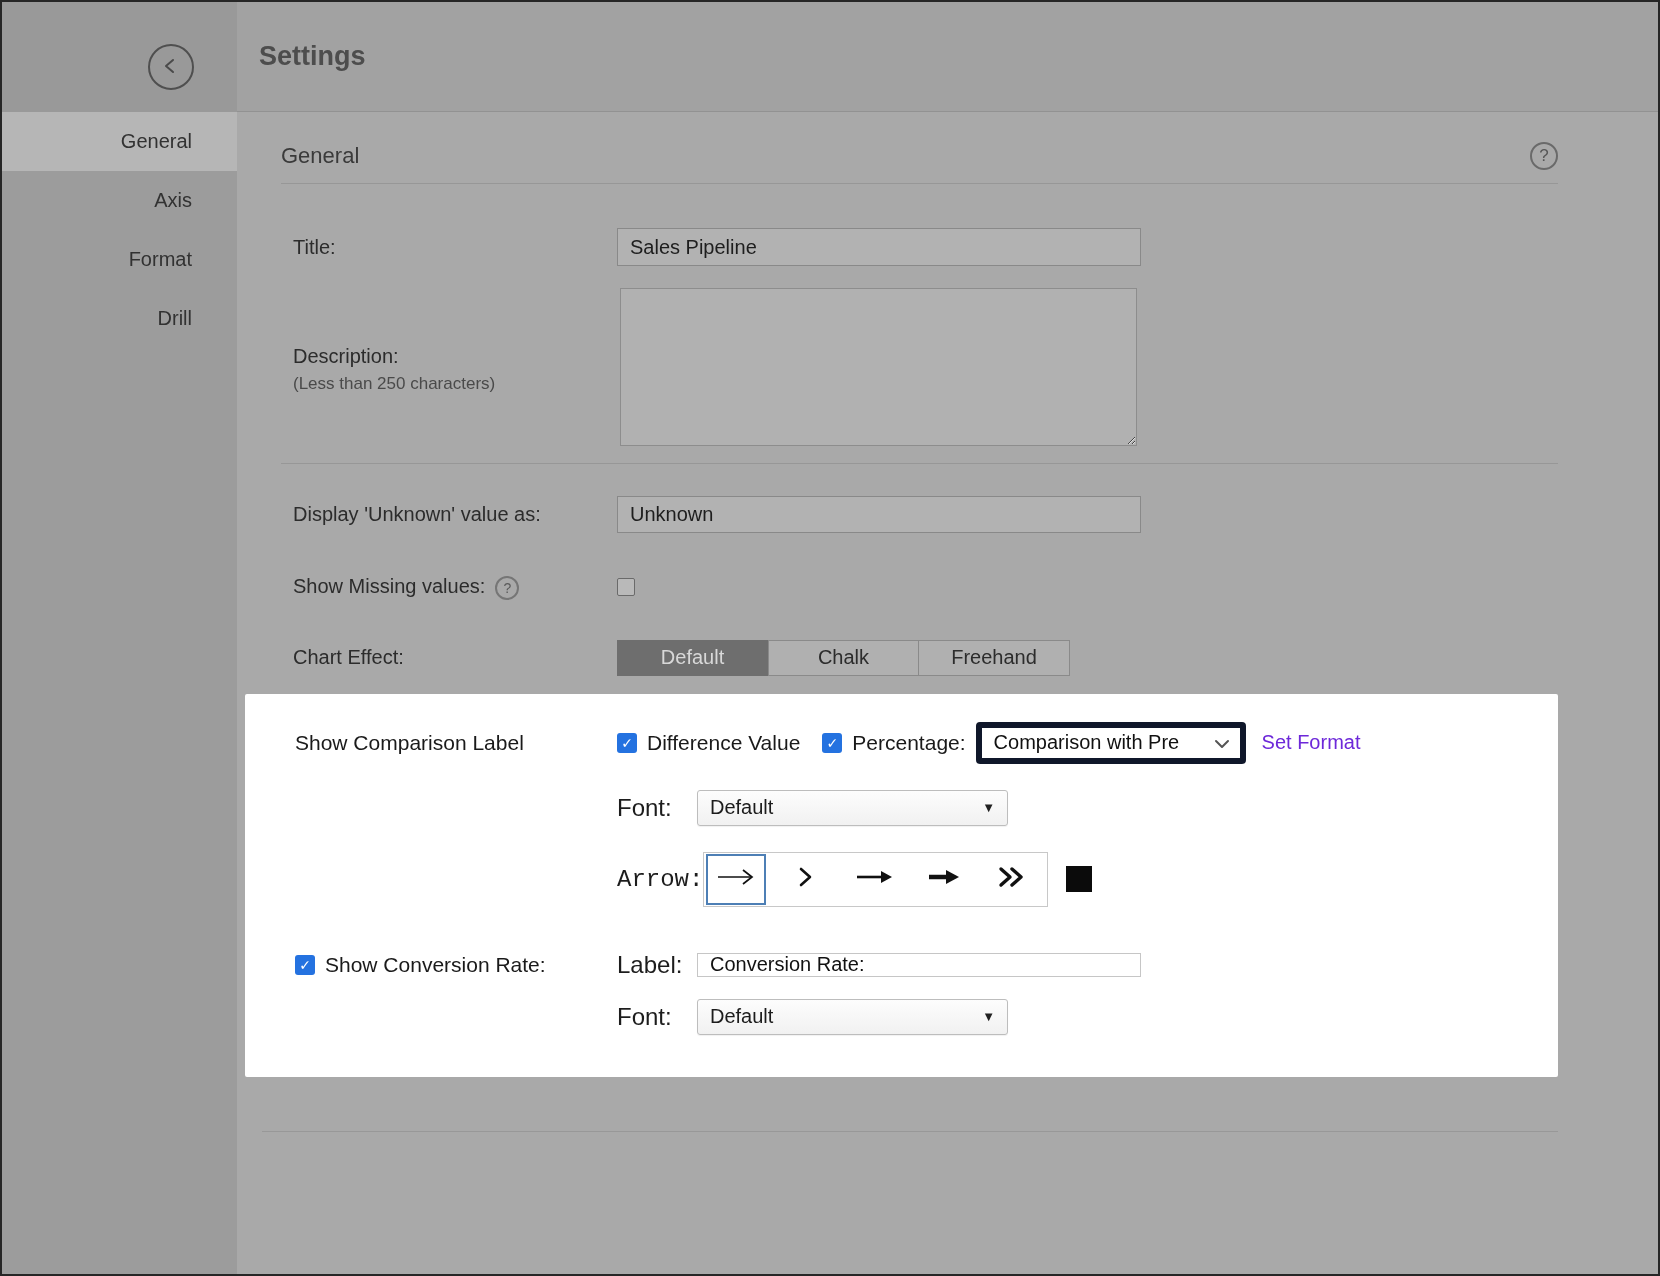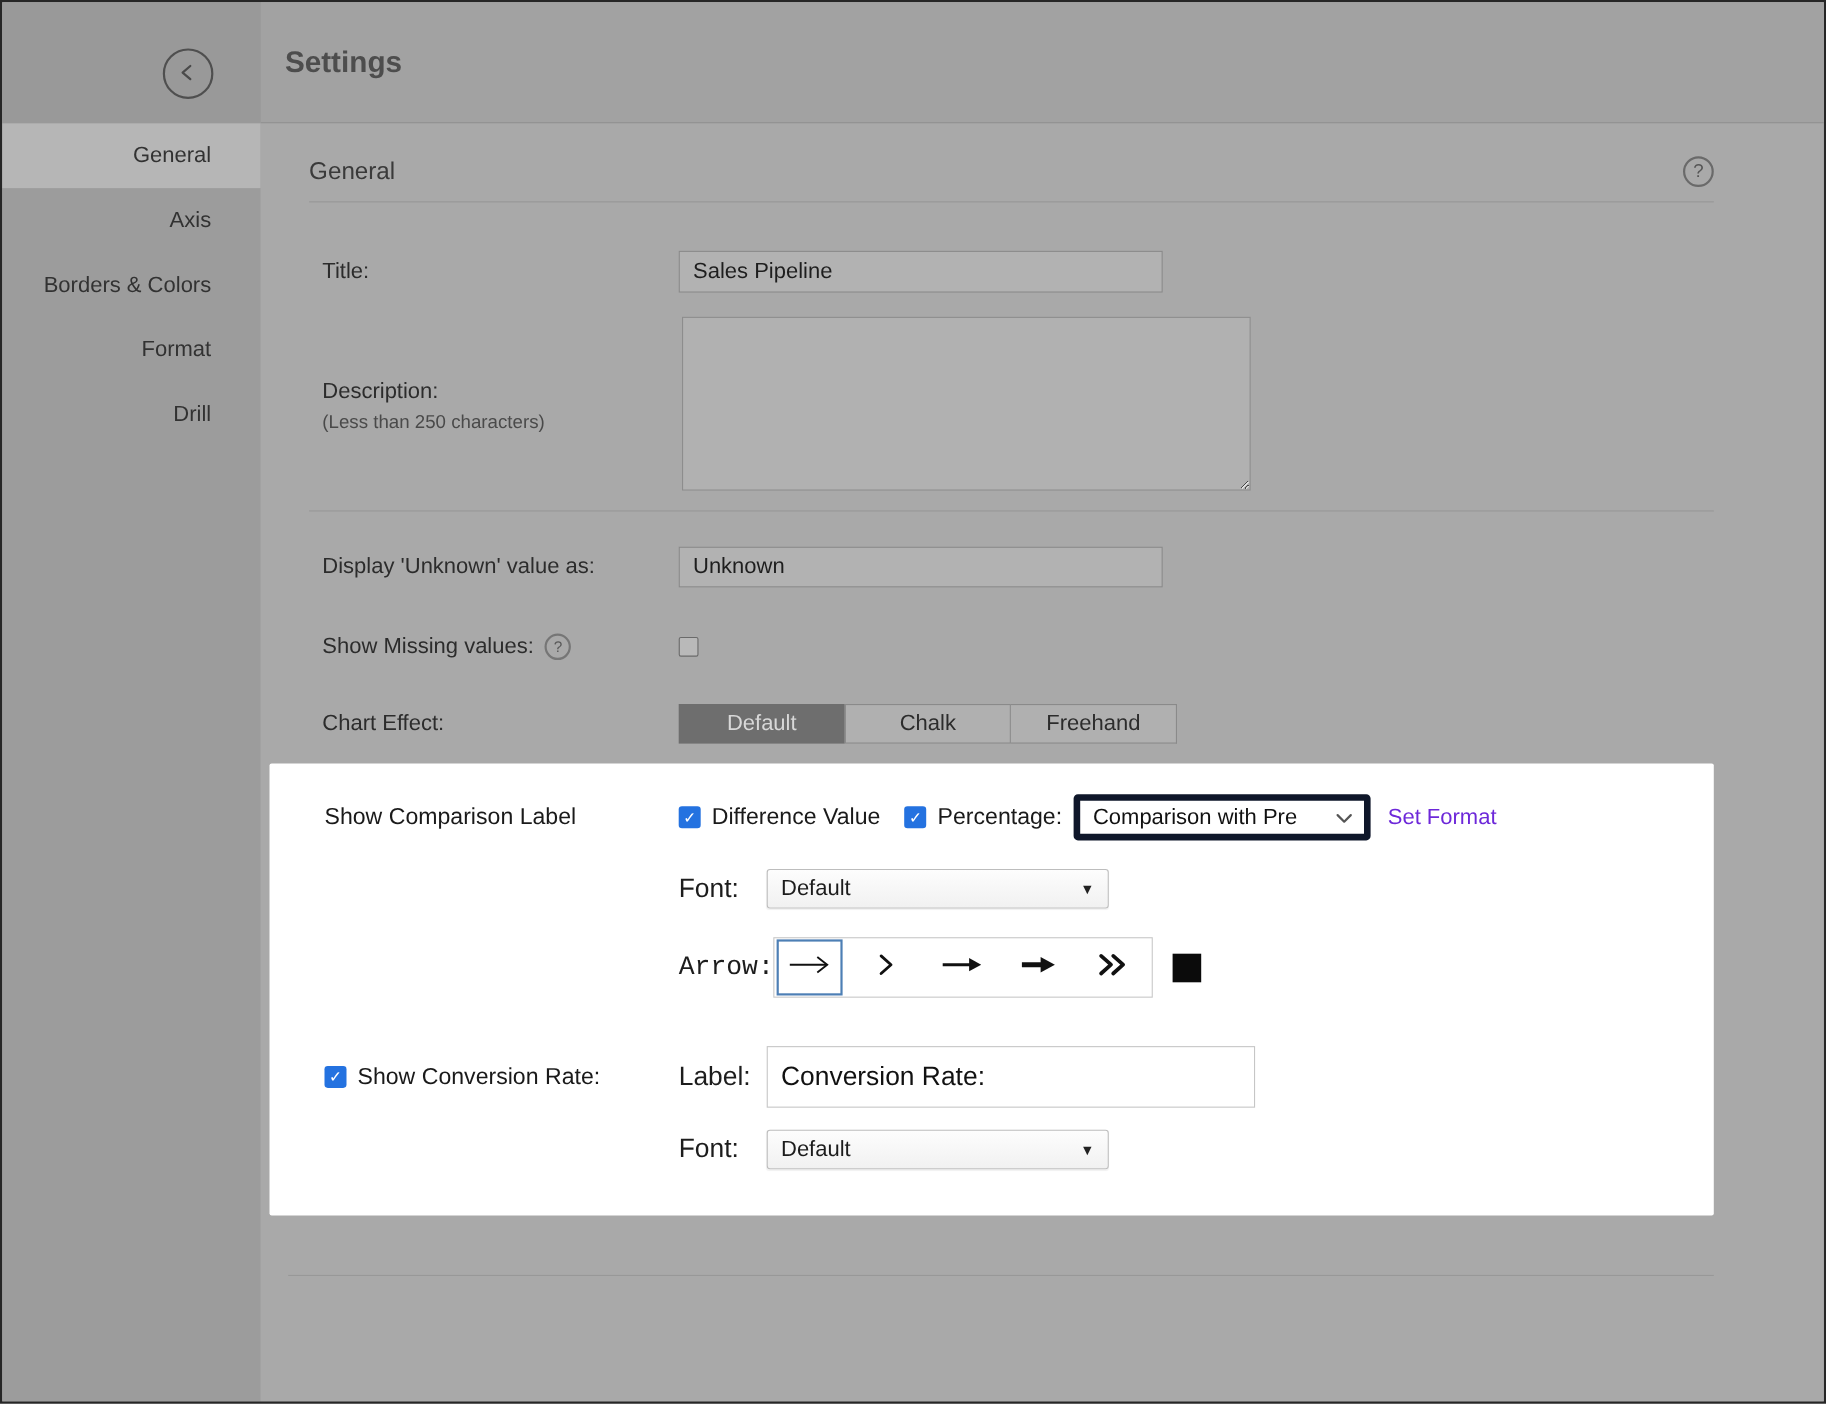--- a/index.html
+++ b/index.html
@@ -28,21 +28,21 @@
   .section-head { display:flex; align-items:center; justify-content:space-between; margin-top:30px; }
   .section-title { font-size:22px; color:#3a3a3a; }
   .help-circle { width:28px; height:28px; border-radius:50%; border:2px solid #6a6a6a;
                  color:#565656; font-size:17px; display:flex; align-items:center; justify-content:center; }
   .section-line { height:1px; background:#979797; margin-top:13px; }
 
   .row { display:grid; grid-template-columns:324px 1fr; margin-left:12px; align-items:center; }
   .dim-label { font-size:20px; color:#2c2c2c; }
   .dim-hint { font-size:17px; color:#4a4a4a; margin-top:6px; }
 
-  .dim-input { width:440px; height:38px; background:#b2b2b2; border:1px solid #898989;
+  .dim-input { width:524px; height:38px; background:#b2b2b2; border:1px solid #898989;
                color:#1e1e1e; font-size:20px; padding:0 12px; font-family:inherit; }
   .dim-textarea { width:517px; height:158px; background:#b1b1b1; border:1px solid #8d8d8d;
                   resize:both; font-family:inherit; font-size:20px; color:#1e1e1e; padding:8px; }
 
   .help-sm { width:24px; height:24px; border-radius:50%; border:2px solid #767676; color:#5a5a5a;
              font-size:14px; display:inline-flex; align-items:center; justify-content:center;
              margin-left:10px; vertical-align:middle; }
   .cb-empty { width:18px; height:18px; background:#b9b9b9; border:1.5px solid #6a6a6a;
               border-radius:2px; cursor:pointer; }
 
@@ -73,22 +73,22 @@
   .dropdown { width:311px; height:36px; background:linear-gradient(#fdfdfd,#f1f1f1);
               border:1px solid #bdbdbd; border-radius:3px; display:flex; align-items:center;
               justify-content:space-between; padding:0 12px; font-size:20px; color:#1c1c1c;
               box-shadow:0 1px 1px rgba(0,0,0,0.06); cursor:pointer; }
   .caret { font-size:13px; color:#222; }
   .arrow-group { width:345px; height:55px; border:1px solid #c8c8c8; display:flex; align-items:center; }
   .arrow-cell { width:69px; height:100%; display:flex; align-items:center; justify-content:center;
                 cursor:pointer; }
   .arrow-cell.selected { width:60px; height:51px; margin:0 4px 0 2px; border:2px solid #4d7fb5; }
   .swatch { width:26px; height:26px; background:#0b0b0b; margin-left:18px; cursor:pointer; }
-  .rate-input { width:444px; height:56px; border:1px solid #c6c6c6; background:#fff; padding:0 12px;
-                font-size:24px; color:#111; font-family:inherit; }
+  .rate-input { width:444px; height:24px; border:1px solid #c6c6c6; background:#fff; padding:0 12px;
+                font-size:20px; color:#111; font-family:inherit; }
 
   .footer-line { margin:54px 0 0 -19px; width:1296px; border-top:1px solid #989898; }
 
   .mt44 { margin-top:44px; } .mt42 { margin-top:42px; } .mt40 { margin-top:40px; }
   .mt32 { margin-top:32px; } .mt26 { margin-top:26px; }
   .mt22 { margin-top:22px; } .mt20 { margin-top:20px; }
 </style>
 </head>
 <body>
 
@@ -100,21 +100,20 @@
         <span>
           <svg width="20" height="20" viewBox="0 0 20 20">
               <polyline points="12,4 5,10 12,16" fill="none" stroke="#4a4a4a" stroke-width="2" stroke-linecap="round" stroke-linejoin="round"></polyline>
             </svg>
         </span>
       </button>
     </div>
     <nav>
       <div class="nav-item selected">General</div>
       <div class="nav-item">Axis</div>
-      <div class="nav-item">Borders &amp; Colors</div>
       <div class="nav-item">Format</div>
       <div class="nav-item">Drill</div>
     </nav>
   </aside>
 
   <main class="main">
     <header class="main-header">Settings</header>
 
     <div class="content">
 

